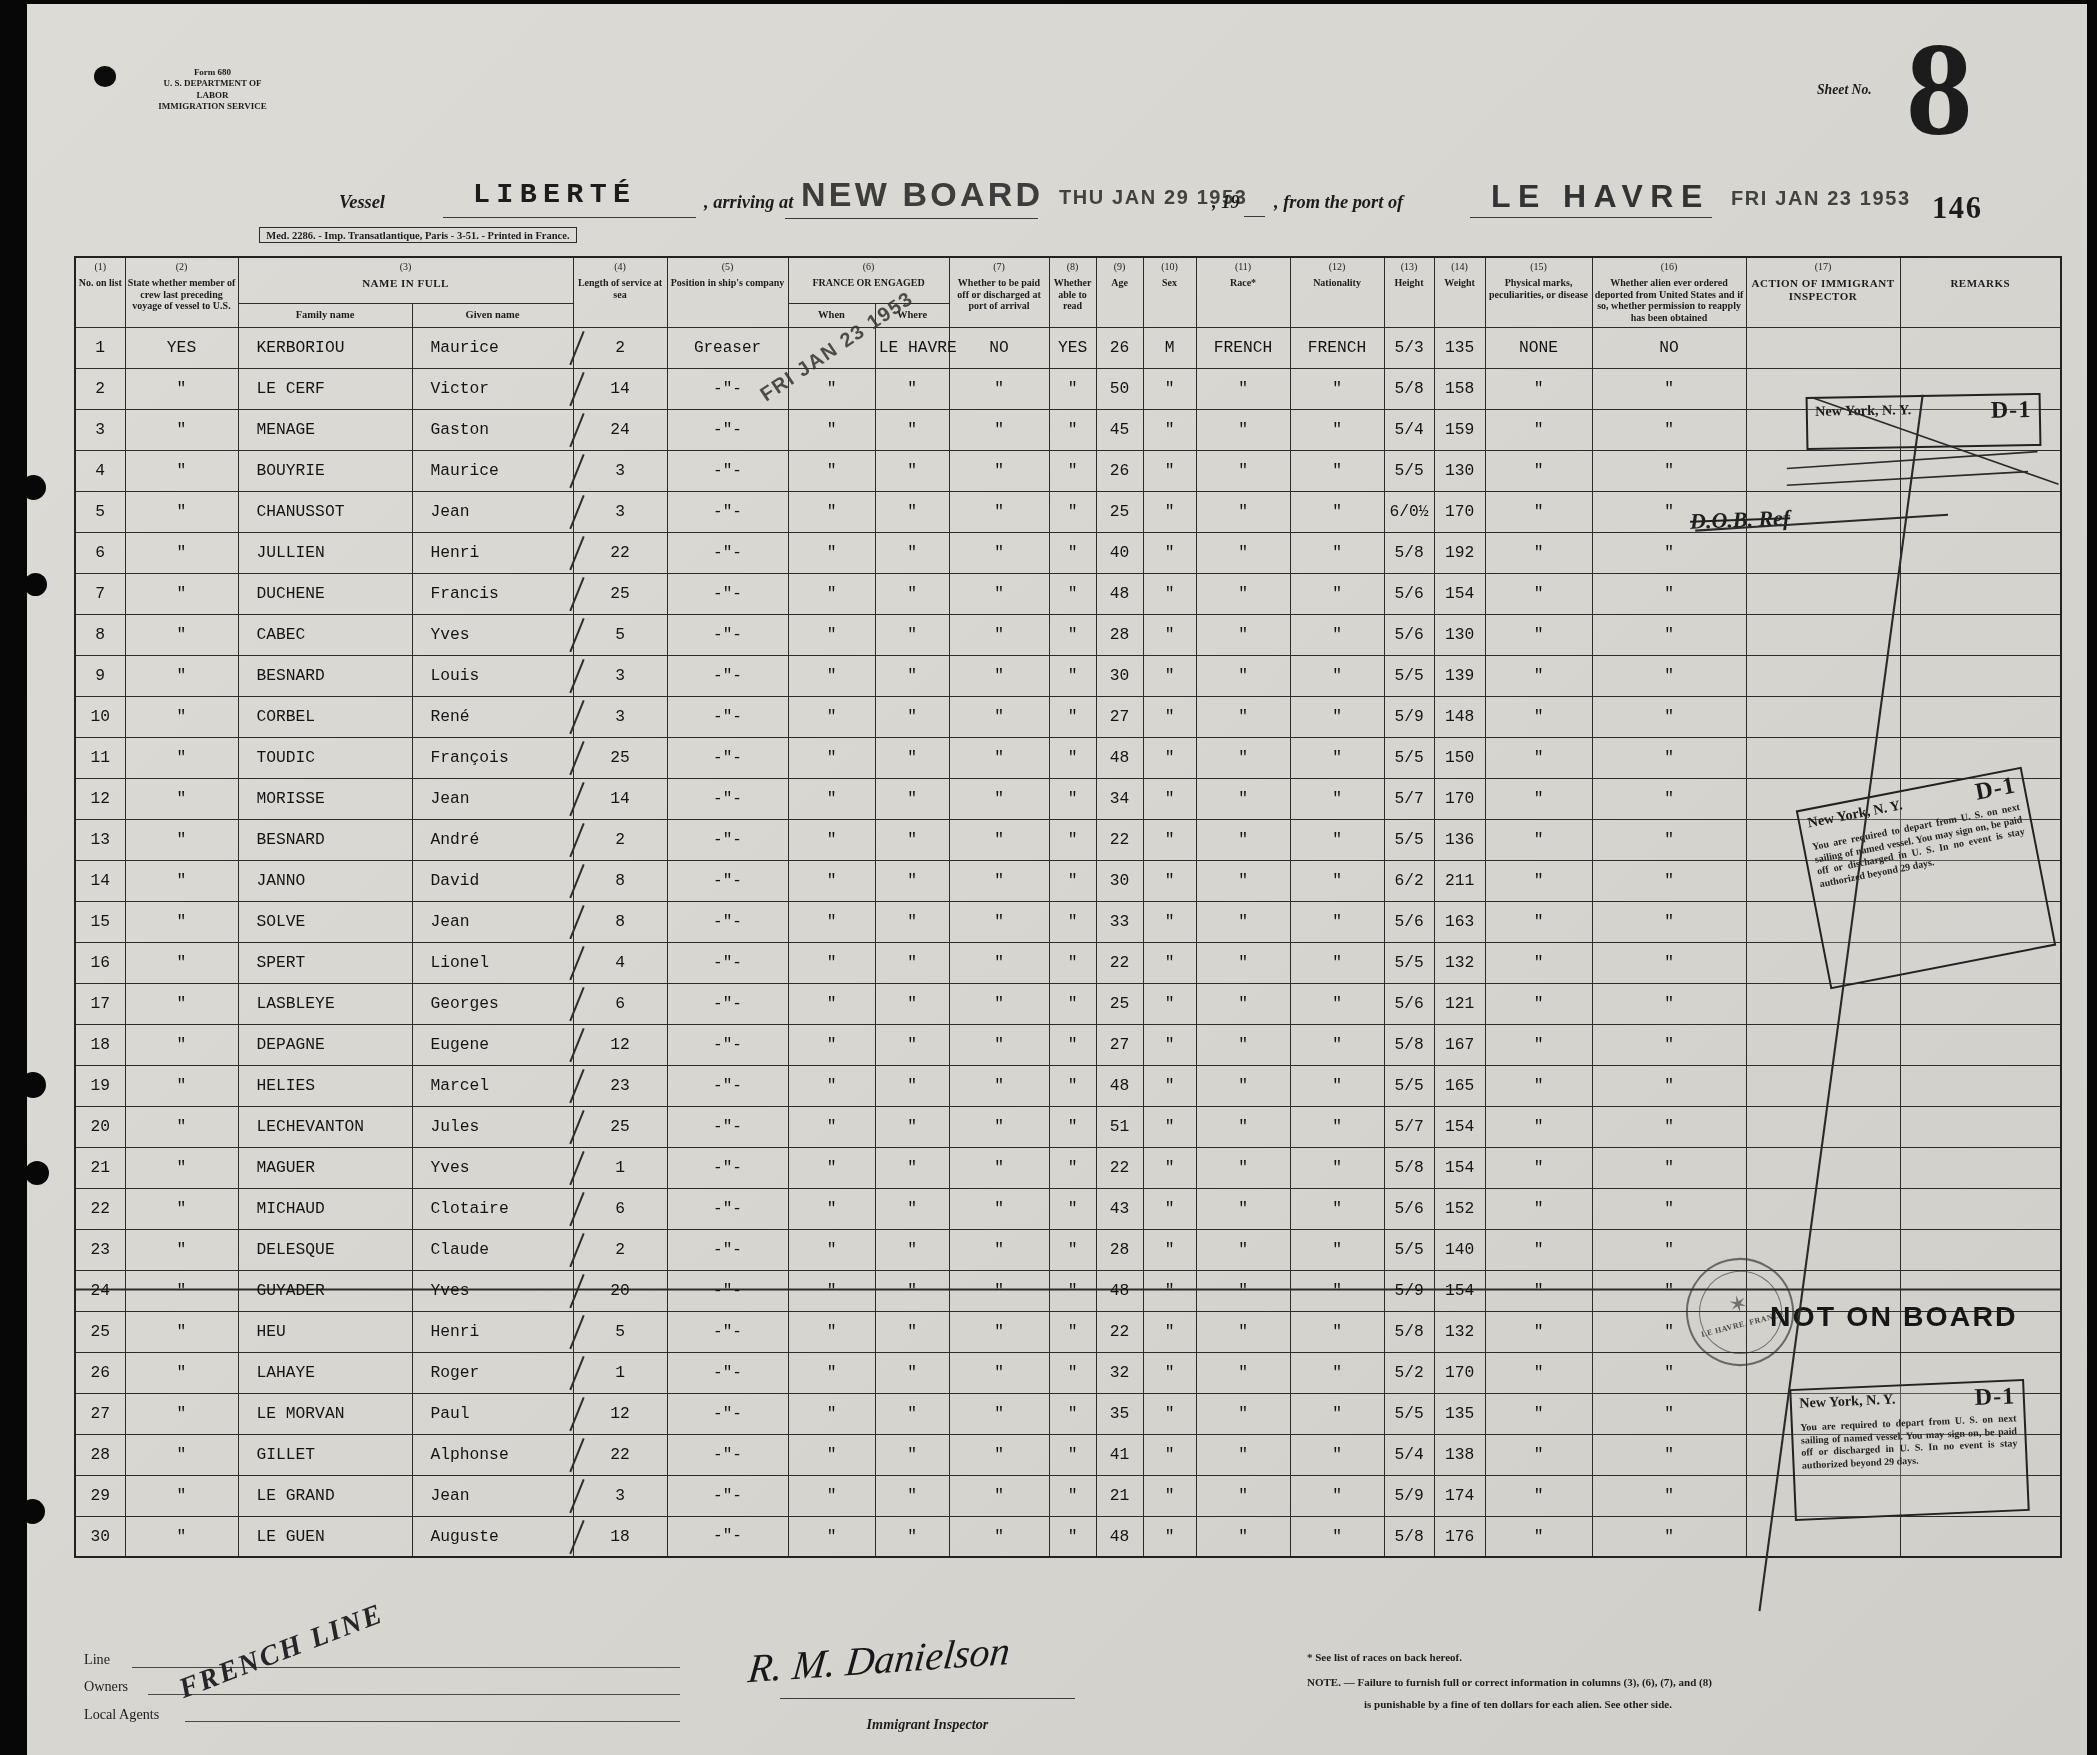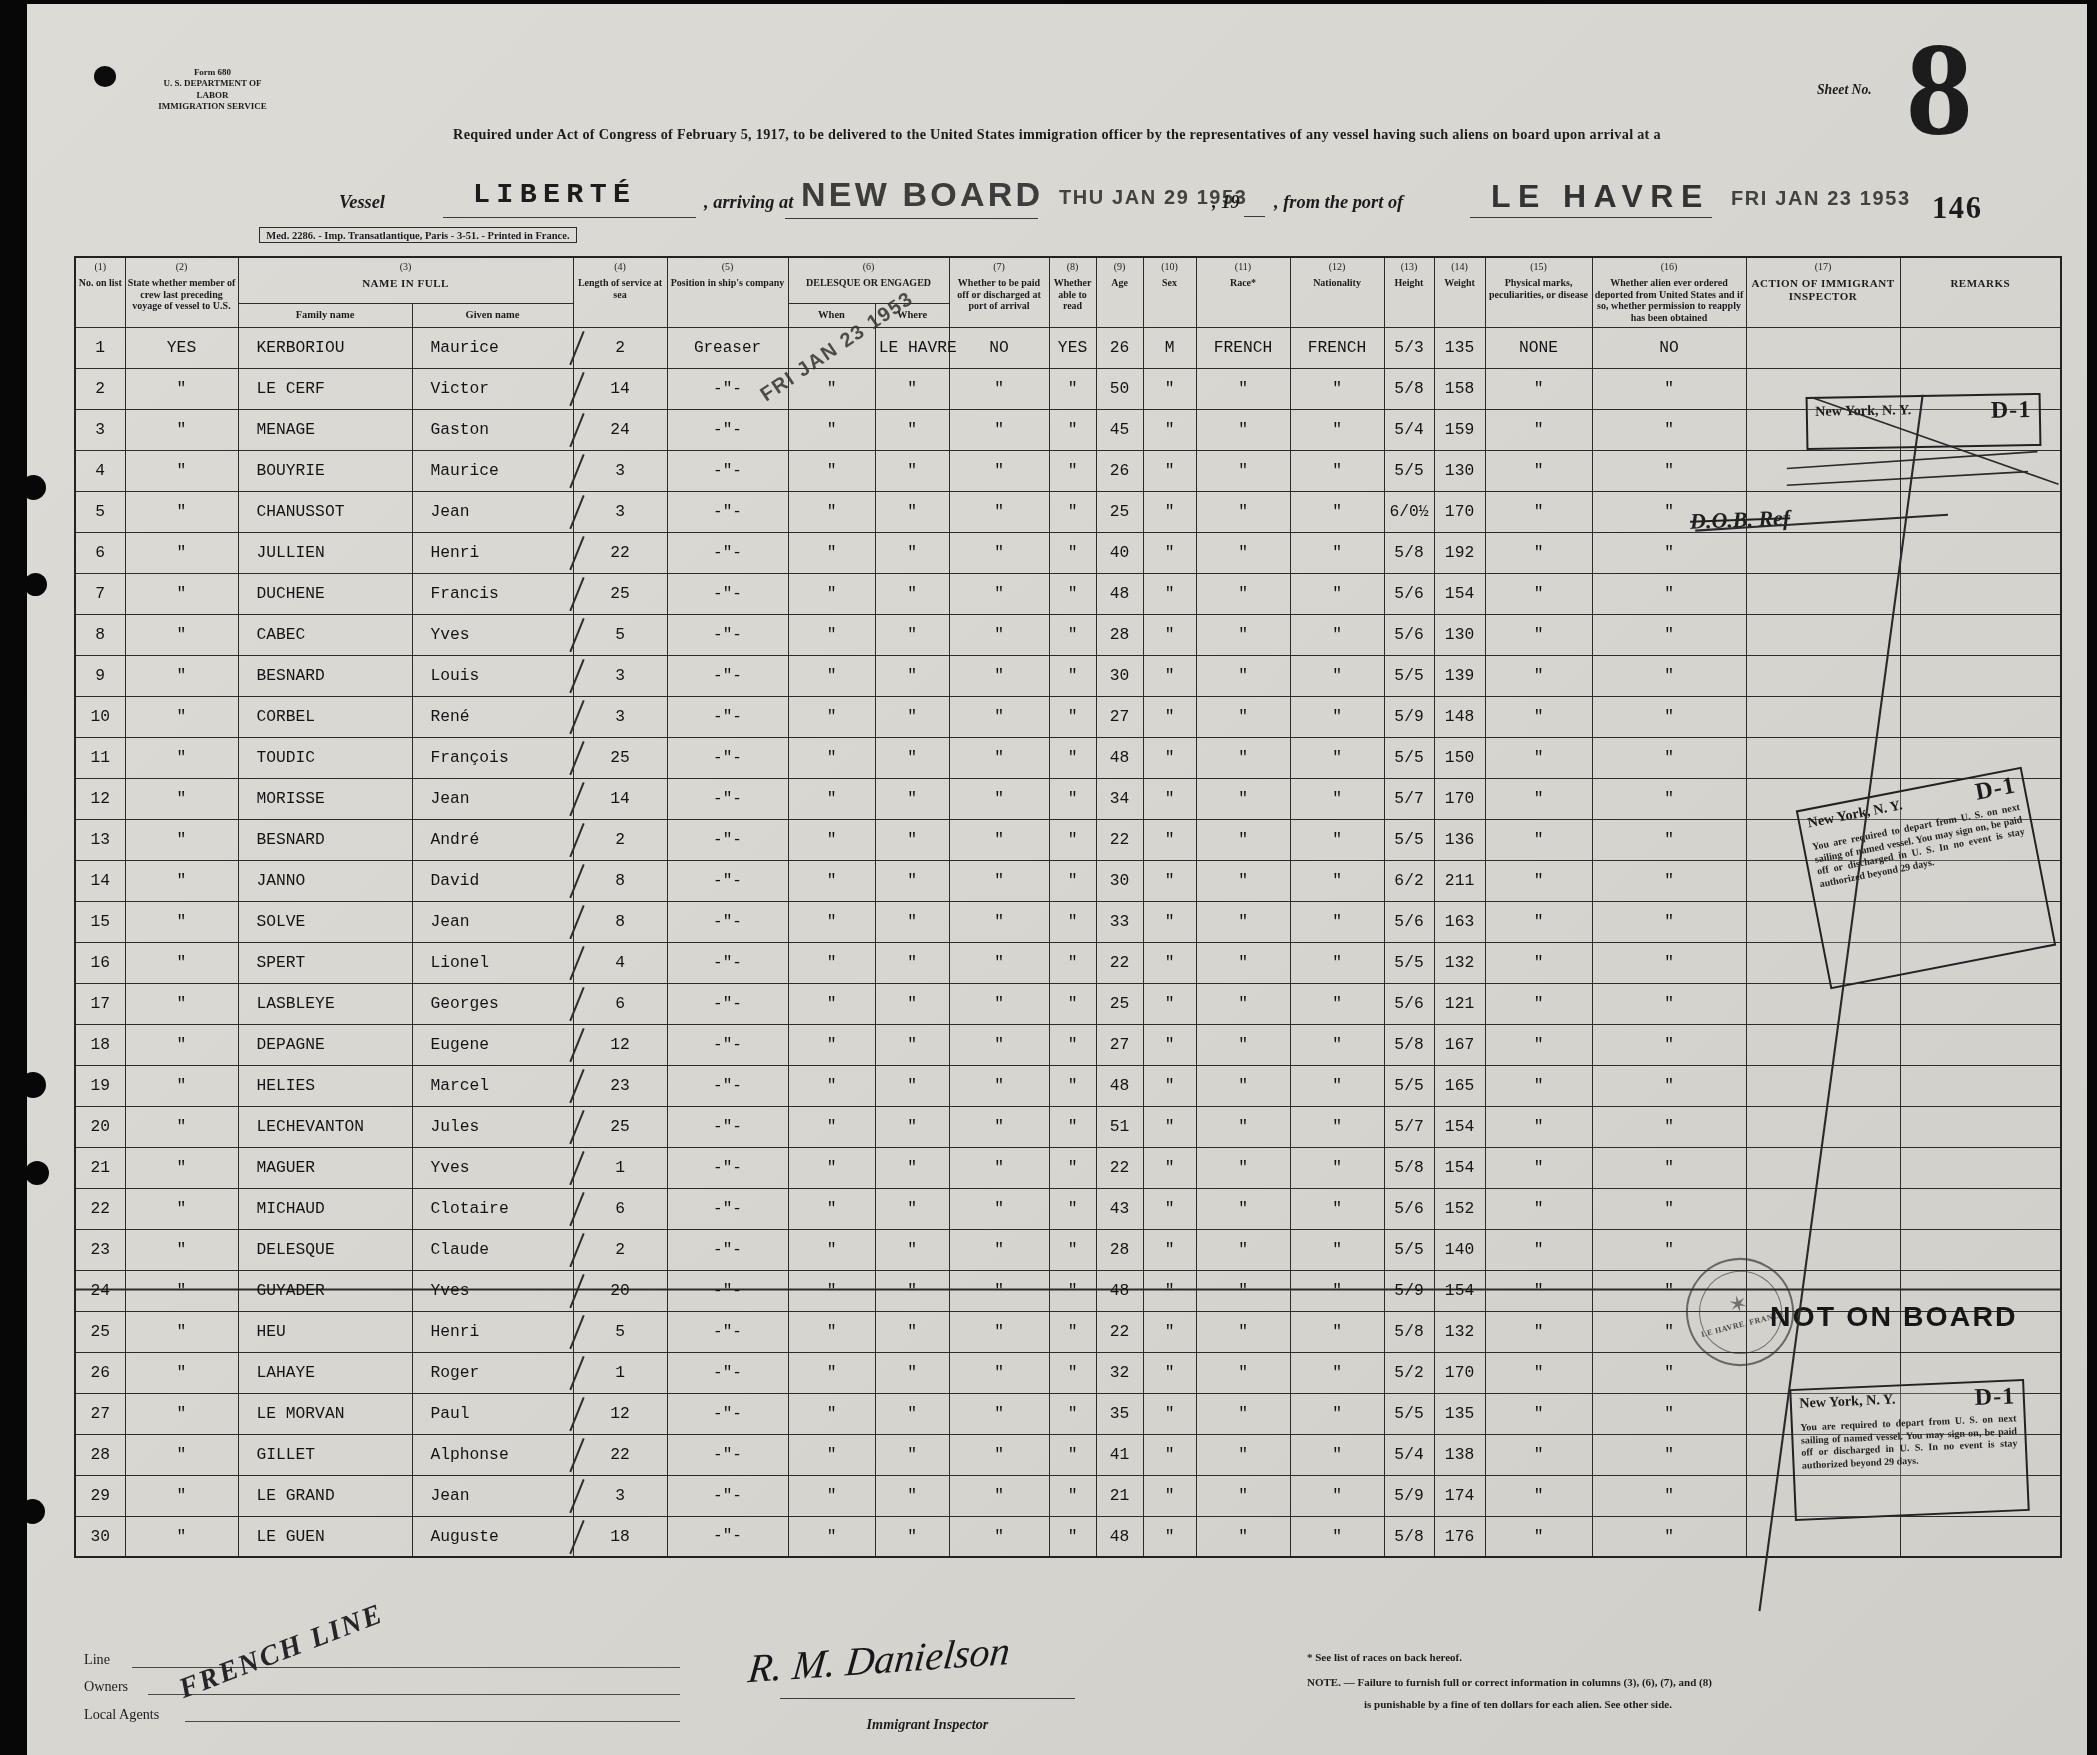--- a/index.html
+++ b/index.html
@@ -96,21 +96,20 @@
   <div class="hole" style="left:-7.4px;top:1068px;width:26px;height:26px"></div>
   <div class="hole" style="left:-2.1px;top:1157px;width:24px;height:24px"></div>
   <div class="hole" style="left:-7.4px;top:1495px;width:25px;height:25px"></div>
   <div class="ink-dot"></div>
 
   <div class="form-ref">
     <div>Form 680</div>
     <div>U. S. DEPARTMENT OF LABOR</div>
     <div>IMMIGRATION SERVICE</div>
   </div>
-  <div class="required-line">Required under Act of Congress of February 5, 1917, to be delivered to the United States immigration officer by the representatives of any vessel having such aliens on board upon arrival at a</div>
   <div class="sheet-label">Sheet No.</div>
   <div class="big-sheet-no">8</div>
   <div class="page-stamp">146</div>
   <div class="imprint-box">Med. 2286. - Imp. Transatlantique, Paris - 3-51. - Printed in France.</div>
 
   <div class="vl it" style="left:312px;top:188px">Vessel</div>
   <div class="vl typed vessel-name">LIBERTÉ</div>
   <div class="underrule" style="left:416px;top:213px;width:253px"></div>
   <div class="vl it" style="left:677px;top:188px">, arriving at</div>
   <div class="vl port-stamp arrival-port">NEW BOARD</div>
@@ -146,21 +145,21 @@
         <col style="width:154px">
         <col style="width:161px">
     </colgroup>
     <thead>
       <tr>
         <th rowspan="2"><span class="cnum">(1)</span><span>No. on list</span></th>
         <th rowspan="2"><span class="cnum">(2)</span><span>State whether member of crew last preceding voyage of vessel to U.S.</span></th>
         <th colspan="2"><span class="cnum">(3)</span><span class="big-head">NAME IN FULL</span></th>
         <th rowspan="2"><span class="cnum">(4)</span><span>Length of service at sea</span></th>
         <th rowspan="2"><span class="cnum">(5)</span><span>Position in ship's company</span></th>
-        <th colspan="2"><span class="cnum">(6)</span><span>DELESQUE OR ENGAGED</span></th>
+        <th colspan="2"><span class="cnum">(6)</span><span>FRANCE OR ENGAGED</span></th>
         <th rowspan="2"><span class="cnum">(7)</span><span>Whether to be paid off or discharged at port of arrival</span></th>
         <th rowspan="2"><span class="cnum">(8)</span><span>Whether able to read</span></th>
         <th rowspan="2"><span class="cnum">(9)</span><span>Age</span></th>
         <th rowspan="2"><span class="cnum">(10)</span><span>Sex</span></th>
         <th rowspan="2"><span class="cnum">(11)</span><span>Race*</span></th>
         <th rowspan="2"><span class="cnum">(12)</span><span>Nationality</span></th>
         <th rowspan="2"><span class="cnum">(13)</span><span>Height</span></th>
         <th rowspan="2"><span class="cnum">(14)</span><span>Weight</span></th>
         <th rowspan="2"><span class="cnum">(15)</span><span>Physical marks, peculiarities, or disease</span></th>
         <th rowspan="2"><span class="cnum">(16)</span><span>Whether alien ever ordered deported from United States and if so, whether permission to reapply has been obtained</span></th>

